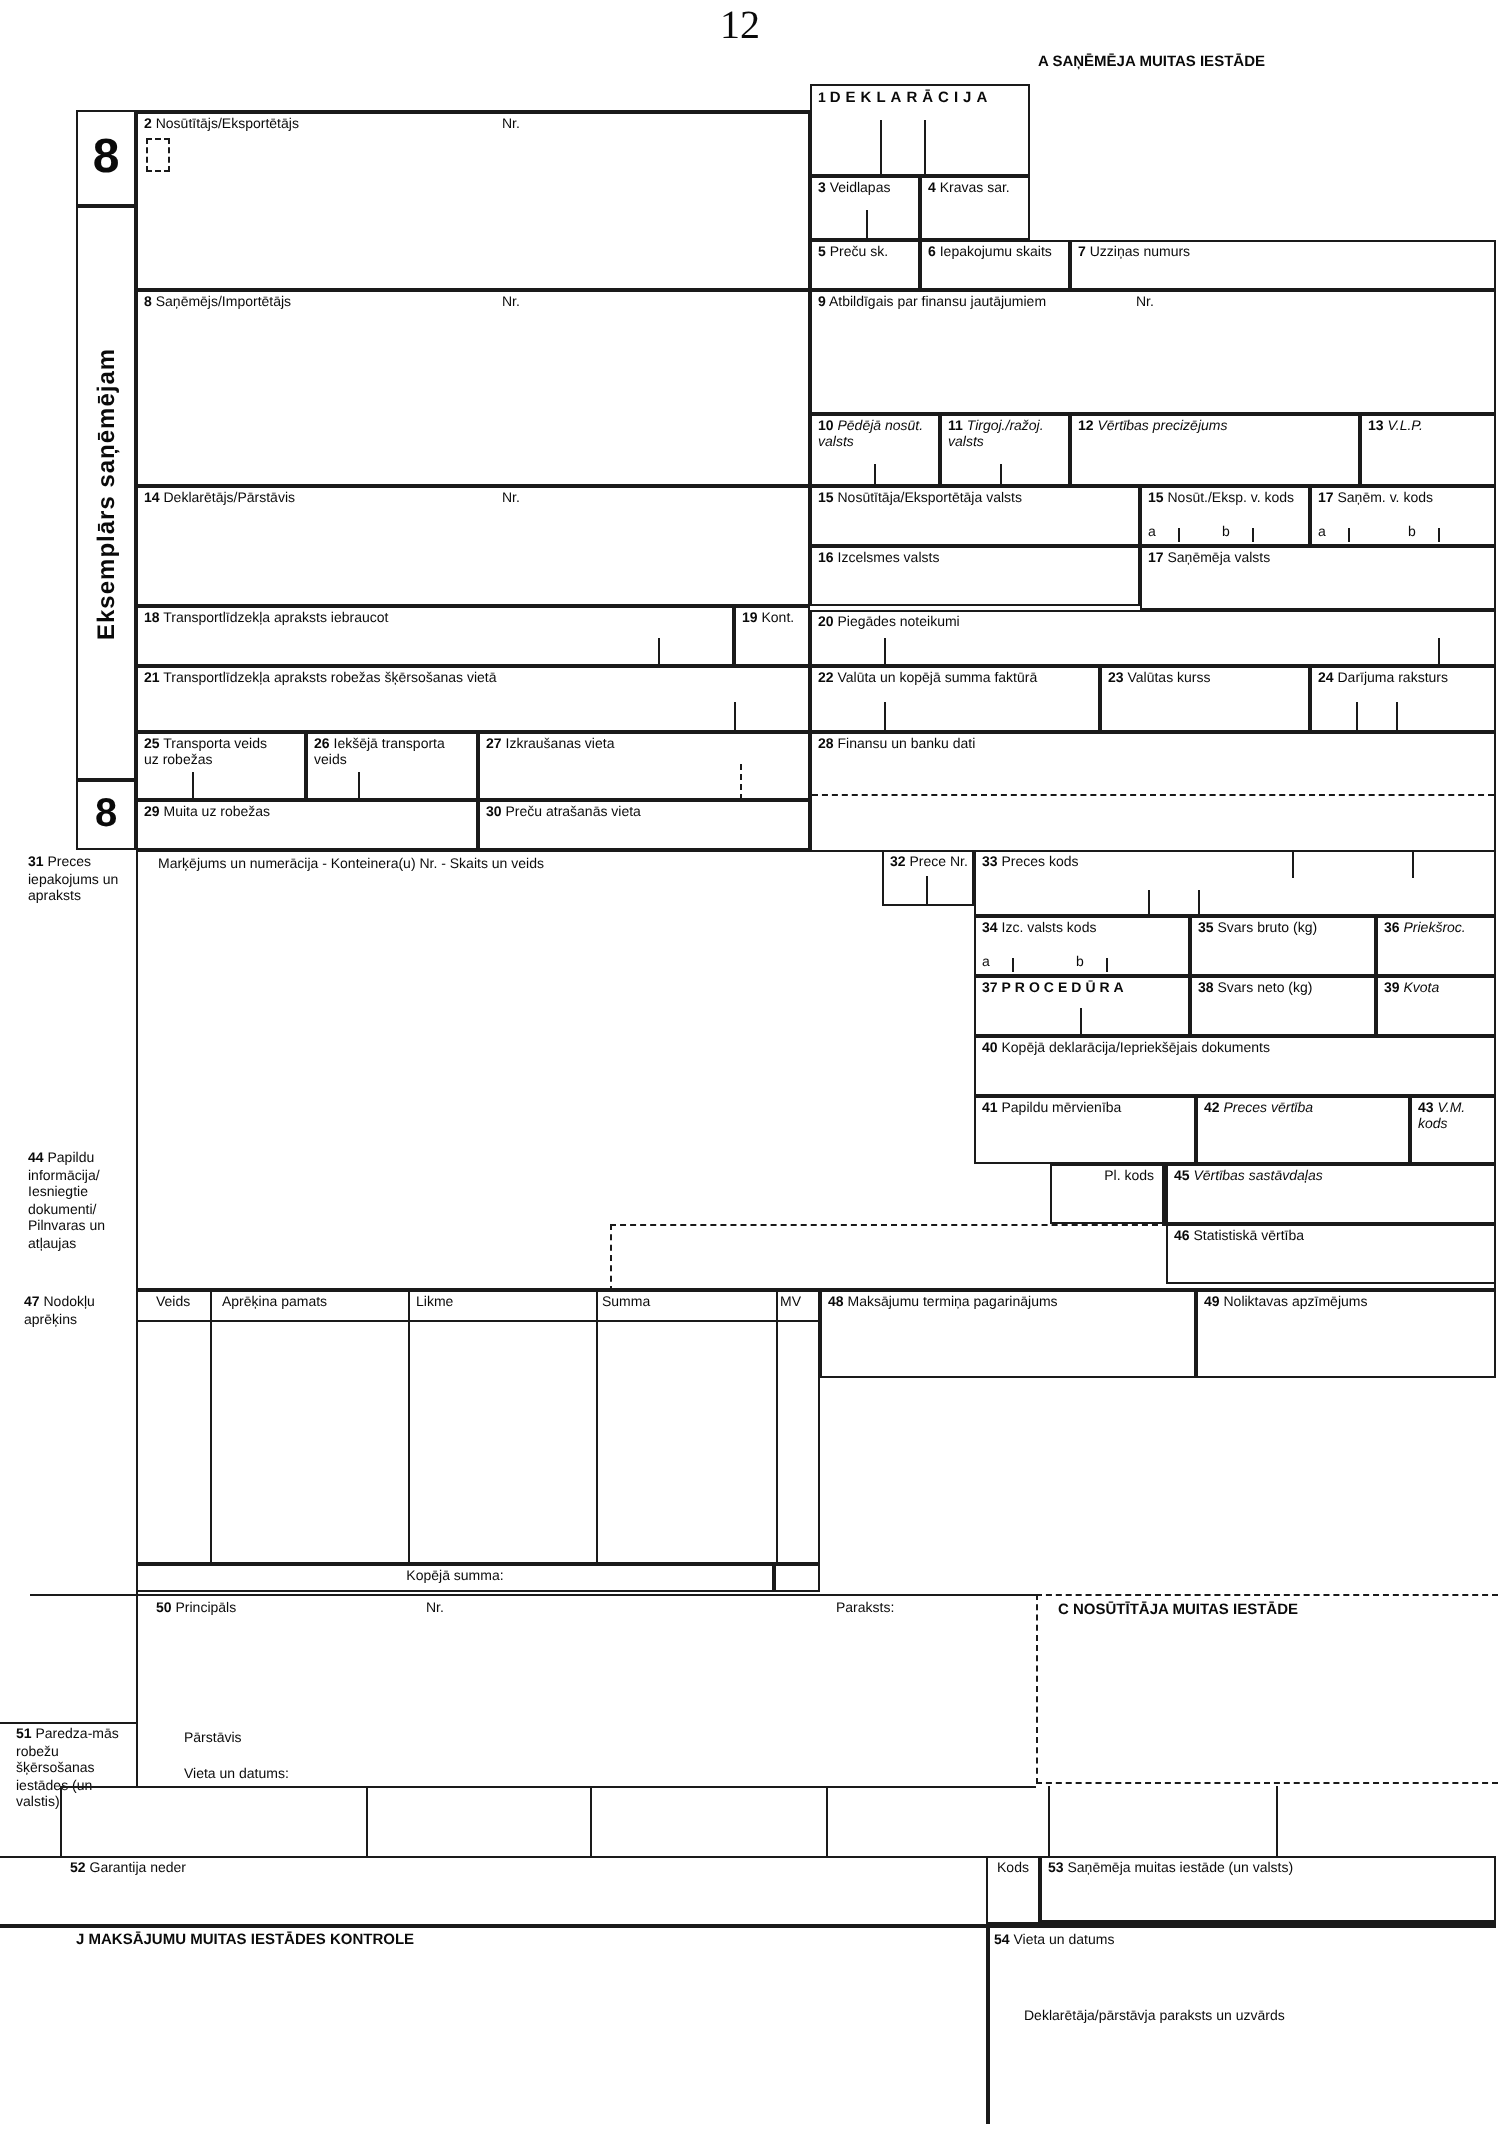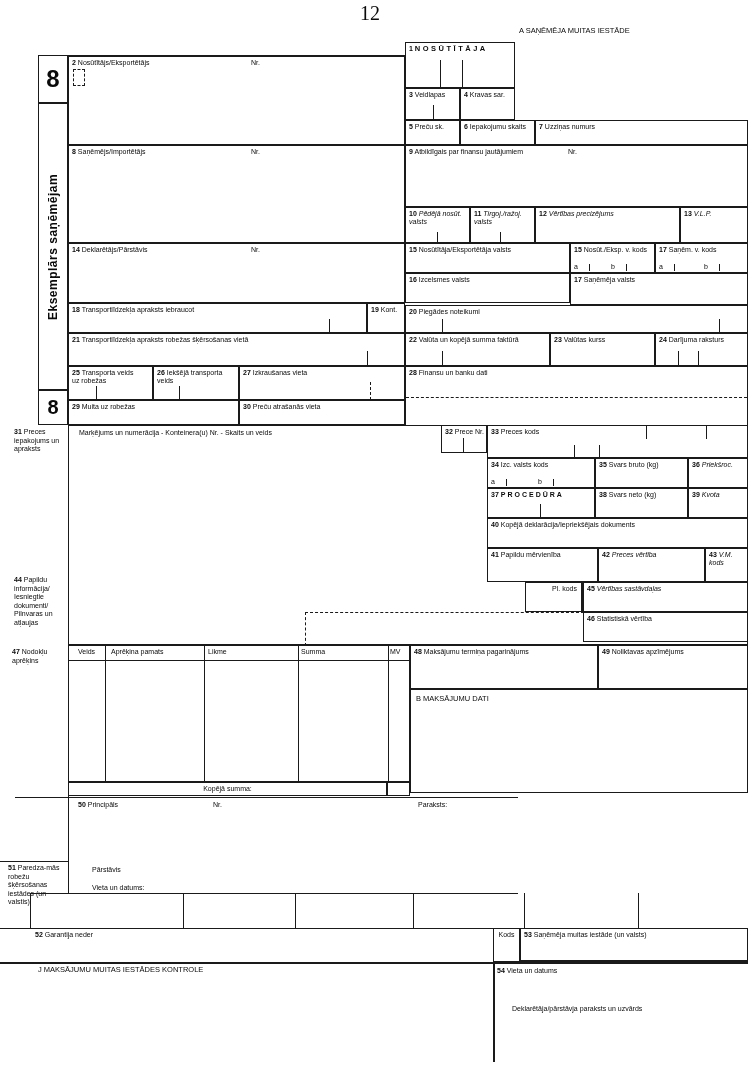--- a/index.html
+++ b/index.html
@@ -14,21 +14,21 @@
   .it{font-style:italic;}
   .vt{position:absolute;width:1px;background:#1a1a1a;}
   .ht{position:absolute;height:1px;background:#1a1a1a;}
   .dv{position:absolute;width:0;border-left:1px dashed #1a1a1a;}
   .dh{position:absolute;height:0;border-top:1px dashed #1a1a1a;}
   .bx8{display:flex;align-items:center;justify-content:center;font-weight:bold;border-width:1.5px;}
   .vlabel{position:absolute;left:0;top:0;width:100%;height:100%;display:flex;align-items:center;justify-content:center;
           writing-mode:vertical-rl;transform:rotate(180deg);font-size:12px;font-weight:bold;letter-spacing:.5px;}
   .sp{letter-spacing:2px;font-weight:bold;}
   .sp2{letter-spacing:2.5px;font-weight:bold;font-size:7.5px;}
-  .sect{font-weight:normal;font-size:7.5px;}
+  .sect{font-weight:bold;font-size:7.5px;}
   .pgnum{position:absolute;left:348px;top:2px;width:44px;text-align:center;
          font-family:"Liberation Serif",serif;font-size:20px;}
   .ab{position:absolute;bottom:1px;font-size:7px;line-height:8px;}
   .tk{display:inline-block;width:1px;height:7px;background:#1a1a1a;margin-left:11px;vertical-align:bottom;}
   .dashrect{position:absolute;left:4px;top:12px;width:10px;height:15px;border:1px dashed #1a1a1a;}
   .ctr{left:0;right:0;text-align:center;}
 </style>
 </head>
 <body>
 
@@ -37,21 +37,21 @@
   <div class="pgnum">12</div>
   <div class="lb sect" style="left:519px;top:27px;">A  SAŅĒMĒJA MUITAS IESTĀDE</div>
 
   <div class="bx bx8" style="left:38px;top:55px;width:30px;height:48px;font-size:24px;">8</div>
   <div class="bx" style="left:38px;top:103px;width:30px;height:287px;border-width:1.5px;">
     <span class="vlabel">Eksemplārs saņēmējam</span>
   </div>
   <div class="bx bx8" style="left:38px;top:390px;width:30px;height:35px;font-size:20px;">8</div>
 
   <div class="bx" style="left:405px;top:42px;width:110px;height:46px;border-width:1.5px;">
-    <span class="fl"><b>1</b> <span class="sp2">NOSŪTĪTĀJA</span></span>
+    <span class="fl"><b>1</b> <span class="sp2">DEKLARĀCIJA</span></span>
     <span class="vt" style="left:34px;top:17px;height:27px;"></span>
     <span class="vt" style="left:56px;top:17px;height:27px;"></span>
   </div>
 
   <div class="bx" style="left:68px;top:55px;width:337px;height:90px;border-top-width:2px;">
     <span class="fl"><b>2</b> <span>Nosūtītājs/Eksportētājs</span></span>
     <span class="fl" style="left:182px;">Nr.</span>
     <span class="dashrect"></span>
   </div>
 
@@ -257,30 +257,30 @@
     <span class="fl ctr" style="top:2px;">Kopējā summa:</span>
   </div>
   <div class="bx" style="left:387px;top:782px;width:23px;height:14px;"></div>
 
   <div class="bx" style="left:410px;top:645px;width:188px;height:44px;">
     <span class="fl"><b>48</b> <span>Maksājumu termiņa pagarinājums</span></span>
   </div>
   <div class="bx" style="left:598px;top:645px;width:150px;height:44px;">
     <span class="fl"><b>49</b> <span>Noliktavas apzīmējums</span></span>
   </div>
-  <div class="bx" style="left:410px;top:689px;width:338px;height:104px;">
-    <span class="fl sect" style="left:5px;top:5px;">B MAKSĀJUMU DATI</span>
-  </div>
 
   <span class="ht" style="left:15px;top:797px;width:503px;"></span>
   <div class="lb" style="left:78px;top:801px;">
     <b>50</b> <span>Principāls</span>
   </div>
   <div class="lb" style="left:213px;top:801px;">Nr.</div>
   <div class="lb" style="left:418px;top:801px;">Paraksts:</div>
+  <div style="position:absolute;left:518px;top:797px;width:230px;height:93px;border-left:1px dashed #1a1a1a;border-top:1px dashed #1a1a1a;border-bottom:1px dashed #1a1a1a;">
+    <span class="fl sect" style="left:10px;top:3px;">C  NOSŪTĪTĀJA MUITAS IESTĀDE</span>
+  </div>
 
   <span class="vt" style="left:68px;top:795px;height:98px;"></span>
   <span class="ht" style="left:0;top:861px;width:68px;"></span>
   <div class="lbw" style="left:8px;top:864px;width:58px;">
     <b>51</b> <span>Paredza-mās robežu šķērsošanas iestādes (un valstis)</span>
   </div>
   <div class="lb" style="left:92px;top:866px;">Pārstāvis</div>
   <div class="lb" style="left:92px;top:884px;">Vieta un datums:</div>
 
   <span class="ht" style="left:30px;top:893px;width:488px;"></span>

